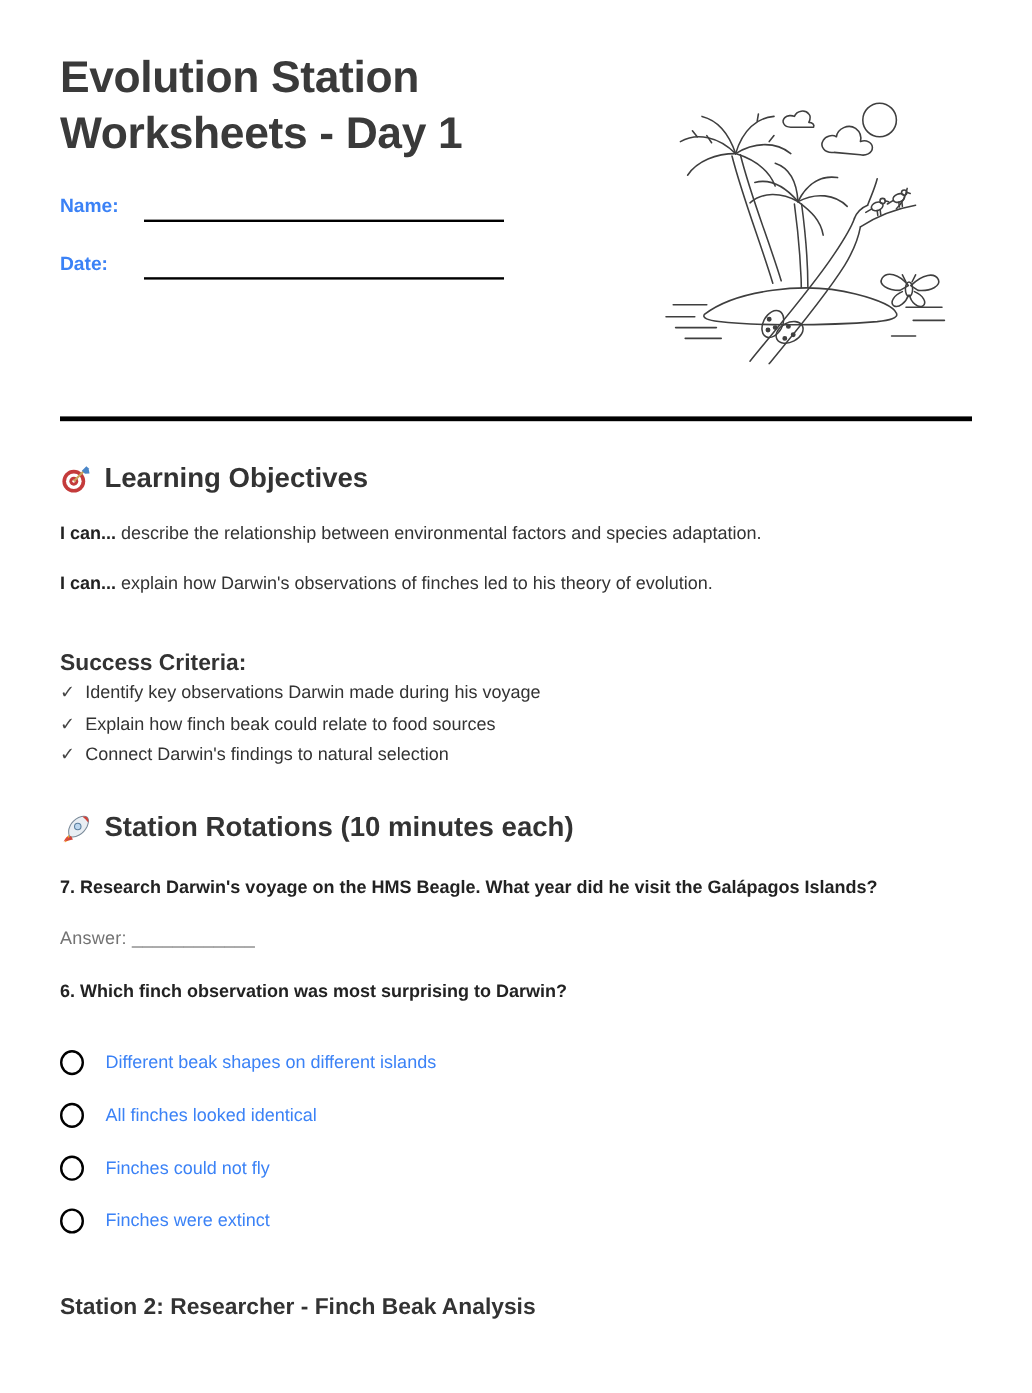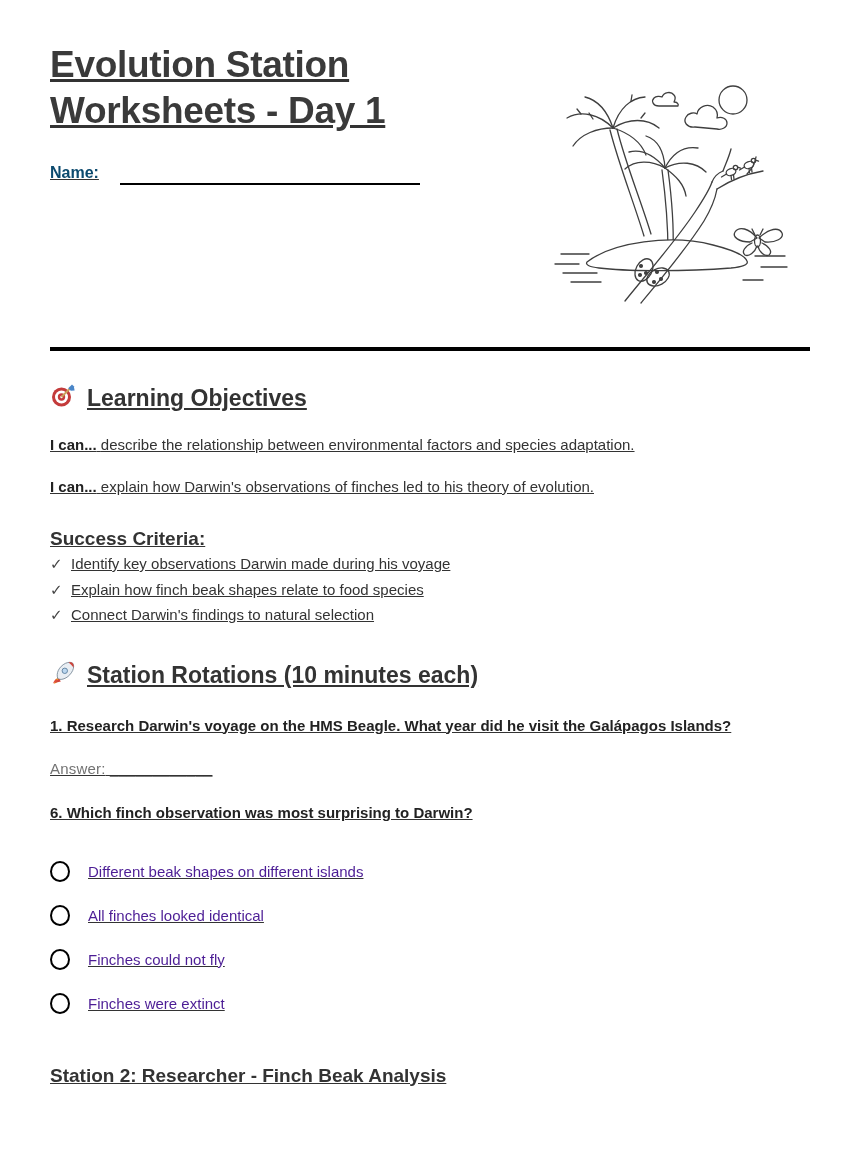--- a/index.html
+++ b/index.html
@@ -2,86 +2,90 @@
 <html><head>
 <meta charset="utf-8">
 <style>
   * { margin: 0; padding: 0; box-sizing: border-box; }
   html, body { background: #ffffff; }
   body {
     width: 860px; height: 1161px; overflow: hidden;
     font-family: "Liberation Sans", "DejaVu Sans", sans-serif;
     color: #333333;
   }
-  .page { width: 860px; height: 956px; padding: 42px 50px 0 50px; background: #fff; text-decoration: underline; }
+  .page { width: 860px; height: 956px; padding: 42px 50px 0 50px; background: #fff; }
 
   
   .header { display: flex; justify-content: space-between; align-items: flex-start; }
   .header-left { width: 470px; }
   h1.title {
     font-size: 37px; line-height: 46px; font-weight: bold; color: #3a3a3a;
     max-width: 440px; letter-spacing: -0.3px; margin-bottom: 27px;
   }
   .field-row { display: flex; align-items: flex-end; margin-bottom: 27px; height: 21px; }
-  .field-label { font-weight: bold; font-size: 16px; color: #0c4a6e; width: 70px; flex: 0 0 70px; }
+  .field-label { font-weight: bold; font-size: 16px; color: #3b82f6; width: 70px; flex: 0 0 70px; }
   .field-line {
     display: inline-block; width: 300px; height: 18px;
     border-bottom: 2px solid #000; margin-bottom: -3px;
   }
   .header-right { margin-top: 28px; margin-right: 8px; }
 
   
   .rule { border: none; border-top: 4px solid #000; margin-top: 42px; width: 760px; }
 
   
   h2.sec {
     font-size: 23px; font-weight: bold; color: #333; margin-top: 32px;
-    display: flex; align-items: flex-start; gap: 11px; line-height: 30px;
+    display: flex; align-items: flex-end; gap: 11px; line-height: 30px;
   }
   h2.sec .sec-icon { flex: 0 0 auto; }
   h3.sub { font-size: 19px; font-weight: bold; color: #333; line-height: 24px; }
 
   .ican { font-size: 15px; line-height: 20px; margin-top: 22px; color: #333; }
   .ican strong { font-weight: bold; color: #222; }
 
-  .criteria-h { margin-top: 30px; }
+  .criteria-h { margin-top: 44px; }
   ul.criteria { list-style: none; }
   ul.criteria li { font-size: 15px; line-height: 25.5px; color: #333; }
   .check { display: inline-block; width: 21px; color: #444; }
 
   .station-h { margin-top: 33px; }
   p.q { font-size: 15px; font-weight: bold; color: #222; margin-top: 26px; line-height: 20px; }
   p.answer { font-size: 15px; margin-top: 24px; color: #737373; letter-spacing: 0.2px; }
 
   .options { margin-top: 38px; }
   .option { display: flex; align-items: center; margin-bottom: 23px; height: 21px; }
   .radio {
     display: inline-block; width: 20px; height: 21px; border: 2.2px solid #000;
     border-radius: 50%; background: #fff; flex: 0 0 20px; cursor: pointer;
   }
-  .option-label { font-size: 15px; color: #4c1d95; margin-left: 18px; }
+  .option-label { font-size: 15px; color: #3b82f6; margin-left: 18px; }
 
   .station2-h { margin-top: 50px; }
 
   svg { display: block; }
 </style>
 </head>
 <body>
 
 <div class="page">
 
   <div class="header">
     <div class="header-left">
       <h1 class="title">Evolution Station Worksheets - Day 1</h1>
 
       <div class="field-row">
         <span class="field-label">Name:</span>
         <span class="field-line"></span>
       </div>
 
+      <div class="field-row">
+        <span class="field-label">Date:</span>
+        <span class="field-line"></span>
+      </div>
     </div>
 
     <div class="header-right">
       <svg width="255" height="235" viewBox="0 0 255 235" fill="none" stroke="#3f3f3f" stroke-width="1.3" stroke-linecap="round" stroke-linejoin="round">
 
         <circle cx="186" cy="30" r="14"></circle>
 
         <path d="M112 36 c-6 0 -8 -5 -5 -8 c2 -2 6 -2 8 -1 c2 -5 9 -6 12 -2 c2 2 1 5 0 7 c3 0 5 2 4 4 z" fill="#fff"></path>
         <path d="M148 57 c-8 1 -12 -5 -9 -10 c2 -4 8 -5 11 -3 c1 -7 10 -11 16 -7 c4 3 5 7 4 11 c5 -2 10 1 10 5 c0 5 -6 7 -10 6 z" fill="#fff"></path>
 
@@ -181,38 +185,38 @@
     </svg>
     <span>Learning Objectives</span>
   </h2>
 
   <p class="ican"><strong>I can...</strong> <span>describe the relationship between environmental factors and species adaptation.</span></p>
   <p class="ican"><strong>I can...</strong> <span>explain how Darwin's observations of finches led to his theory of evolution.</span></p>
 
   <h3 class="sub criteria-h">Success Criteria:</h3>
   <ul class="criteria">
     <li><span class="check">✓</span><span>Identify key observations Darwin made during his voyage</span></li>
-    <li><span class="check">✓</span><span>Explain how finch beak shapes relate to food species</span></li>
+    <li><span class="check">✓</span><span>Explain how finch beak could relate to food sources</span></li>
     <li><span class="check">✓</span><span>Connect Darwin's findings to natural selection</span></li>
   </ul>
 
   <h2 class="sec">
     <svg class="sec-icon" width="26" height="26" viewBox="0 0 26 26">
       <path d="M4 24 C5 20 6.5 18 9 16.5 L10.5 19 C9 21 6.5 22.8 4 24 Z" fill="#f5a623"></path>
       <path d="M3 23.5 C3.8 21.5 4.8 20 6.2 18.8 L7.2 20.4 C6 21.8 4.6 22.8 3 23.5 Z" fill="#e04b3a"></path>
       <path d="M8 19 C5.5 13.5 9 6.5 15.5 3.3 C18.5 2 21.5 2 22.7 3.2 C23.9 4.4 24 7.4 22.7 10.5 C19.6 17 12.9 20.7 8 19 Z" fill="#e9eef3" stroke="#7a8a99" stroke-width="0.9"></path>
       <path d="M18.6 2.5 C20.4 2.1 22 2.4 22.7 3.2 C23.5 4 23.9 5.6 23.5 7.4 C22 5.5 20.4 4 18.6 2.5 Z" fill="#d0433a"></path>
       <circle cx="14.8" cy="10.8" r="2.7" fill="#bcd7ef" stroke="#5b7f9e" stroke-width="0.9"></circle>
       <path d="M9 18.5 L4.5 23 L10.8 21.5 Z" fill="#d0433a"></path>
     </svg>
     <span>Station Rotations (10 minutes each)</span>
   </h2>
 
 
-  <p class="q">1. Research Darwin's voyage on the HMS Beagle. What year did he visit the Galápagos Islands?</p>
+  <p class="q">7. Research Darwin's voyage on the HMS Beagle. What year did he visit the Galápagos Islands?</p>
 
   <p class="answer"><span>Answer:</span> <span>____________</span></p>
 
   <p class="q">6. Which finch observation was most surprising to Darwin?</p>
 
   <div class="options">
     <div class="option">
       <span class="radio"></span>
       <span class="option-label">Different beak shapes on different islands</span>
     </div>

